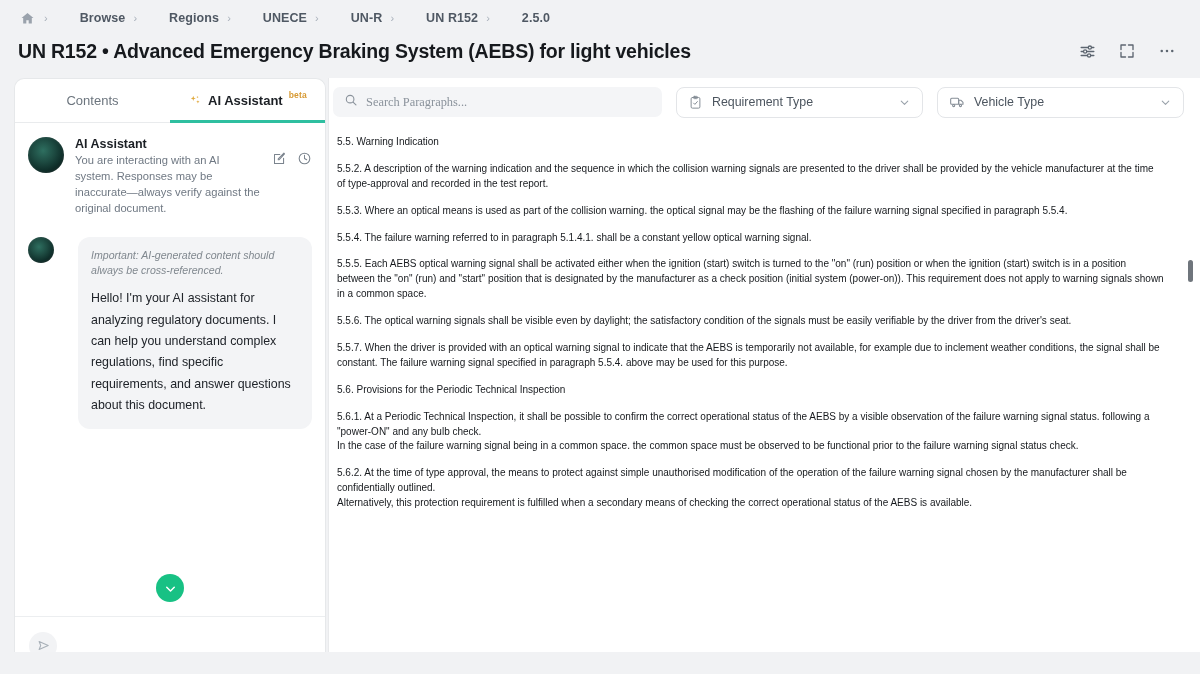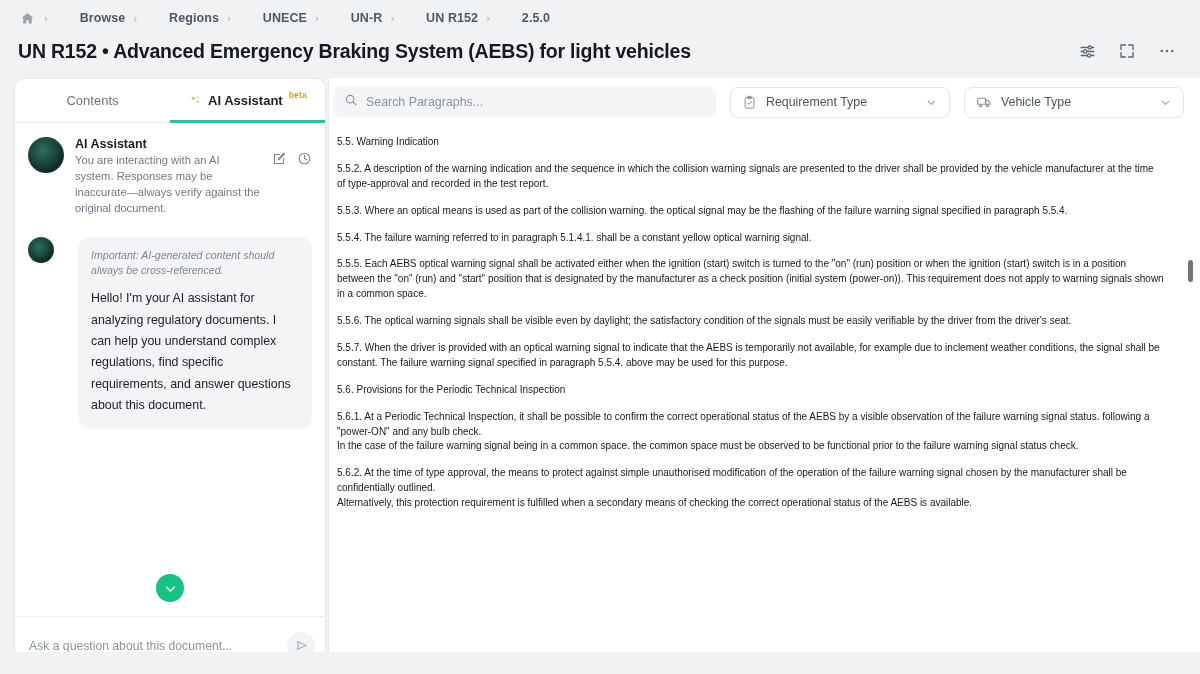--- a/index.html
+++ b/index.html
@@ -111,25 +111,25 @@
   .filter-bar {
     display: flex; align-items: center; gap: 14px; height: 48px;
     padding: 0 16px 0 4px; flex-shrink: 0; background: #fff;
   }
   .search-box {
     flex: 1; height: 30px; background: #f4f5f7; border-radius: 7px;
     display: flex; align-items: center; gap: 8px; padding: 0 11px; min-width: 0;
   }
   .search-input {
     flex: 1; border: none; background: transparent; outline: none;
-    font-size: 12.4px; color: #1b1f24; font-family: Liberation Sans, sans-serif;
+    font-size: 12.4px; color: #1b1f24; font-family: Liberation Serif, serif;
   }
   .search-input::placeholder { color: #8b939c; }
   .dropdown {
-    width: 220px; height: 31px; border: 1px solid #e3e5e8; border-radius: 8px;
+    width: 247px; height: 31px; border: 1px solid #e3e5e8; border-radius: 8px;
     display: flex; align-items: center; gap: 9px; padding: 0 11px;
     font-size: 12.4px; color: #4c555f; background: #fff; cursor: pointer; flex-shrink: 0;
   }
   .dropdown .dd-label { flex: 1; }
   .dd-ico { color: #868e97; display: flex; }
   .chev { color: #9aa2ab; display: flex; }
 
   .doc-scroll {
     flex: 1; overflow: hidden; position: relative;
     padding: 4px 26px 0 4px;
@@ -261,21 +261,20 @@
 
       <div class="scroll-dn-wrap">
         <div class="scroll-dn">
           <svg width="15" height="15" viewBox="0 0 24 24" fill="none" stroke="#fff" stroke-width="2.4" stroke-linecap="round" stroke-linejoin="round">
             <polyline points="6,10 12,16 18,10"></polyline>
           </svg>
         </div>
       </div>
 
       <div class="composer">
-        <input class="composer-input" type="text" placeholder="Ask a question about this document..." style="">
         <div class="send-btn">
           <svg width="15" height="15" viewBox="0 0 24 24" fill="none" stroke="#a8b0b8" stroke-width="1.7" stroke-linejoin="round">
             <path d="M5 5.5 19.5 12 5 18.5 7.5 12z"></path>
           </svg>
         </div>
       </div>
     </aside>
 
     <section class="right-panel">
 

